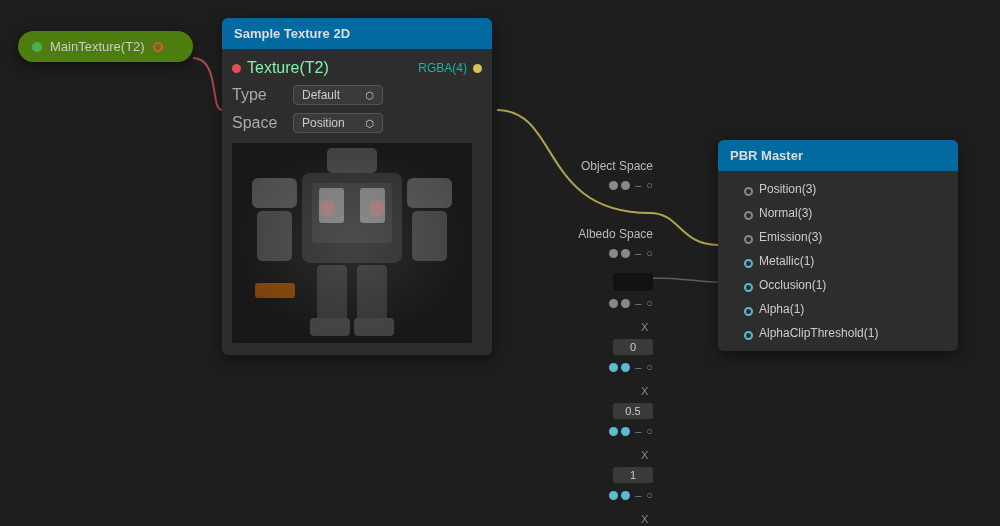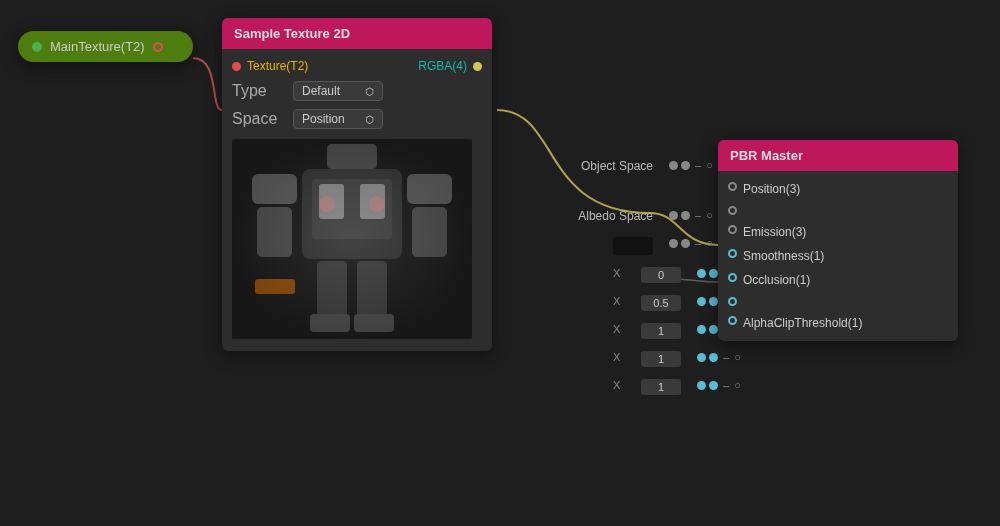--- a/index.html
+++ b/index.html
@@ -17,21 +17,21 @@
     
     .node-card {
       position: absolute;
       background: #2d2d2d;
       border-radius: 6px;
       padding: 0;
       box-shadow: 0 4px 16px rgba(0,0,0,0.5);
     }
 
     .node-title {
-      background: #be185d;
+      background: #0369a1;
       border-radius: 6px 6px 0 0;
       padding: 8px 12px;
       font-size: 13px;
       font-weight: 600;
       color: #ddd;
     }
 
     .node-body {
       padding: 6px 0;
     }
@@ -135,23 +135,24 @@
 
     
     #node-pbr-master {
       left: 718px;
       top: 140px;
       width: 240px;
     }
 
     .pbr-row {
       display: flex;
-      align-items: flex-start;
+      align-items: flex-end;
       padding: 5px 10px;
       gap: 6px;
+      margin-left: 16px;
     }
     .pbr-row-label {
       color: #ccc;
       font-size: 12px;
       flex: 1;
     }
     .pbr-port-left {
       width: 9px; height: 9px;
       border: 2px solid #888;
       border-radius: 50%;
@@ -166,23 +167,24 @@
 
     
     #node-middle {
       position: absolute;
       left: 543px;
       top: 155px;
     }
 
     .middle-row {
       display: flex;
-      align-items: flex-start;
-      gap: 16px;
+      align-items: flex-end;
+      gap: 6px;
       padding: 4px 0;
+      flex-direction: column;
     }
 
     .middle-label {
       color: #bbb;
       font-size: 12px;
       text-align: right;
       min-width: 110px;
     }
 
     .x-label {
@@ -245,21 +247,21 @@
 </div>
 
 <div id="node-sample-texture" class="node-card">
   <div class="node-title">
     <span>Sample Texture 2D</span>
   </div>
   <div class="node-body">
 
     <div class="node-row">
       <span class="port-dot-filled"></span>
-      <span style="font-size:12px;color:#eab308;flex:1;">Texture(T2)</span>
+      <span style="font-size:16px;color:#86efac;flex:1;">Texture(T2)</span>
       <span style="font-size:12px;color:#14b8a6;">RGBA(4)</span>
       <span class="port-dot-filled" style="background:#d4c45a;border:none;"></span>
     </div>
 
     <div class="node-row">
       <span class="node-row-label">Type</span>
       <div class="dropdown">
         <span>Default</span>
         <span style="margin-left:auto;font-size:10px;">⬡</span>
       </div>
@@ -412,40 +414,42 @@
   <div class="node-body">
 
     <div class="pbr-row">
       <span class="pbr-port-left"></span>
       <span class="pbr-row-label">Position(3)</span>
     </div>
 
 
     <div class="pbr-row">
       <span class="pbr-port-left"></span>
+      <span class="pbr-row-label">Normal(3)</span>
     </div>
 
     <div class="pbr-row">
       <span class="pbr-port-left"></span>
       <span class="pbr-row-label">Emission(3)</span>
     </div>
 
-
     <div class="pbr-row">
       <span class="pbr-port-left" style="border-color:#5abcd4;"></span>
-      <span class="pbr-row-label">Smoothness(1)</span>
-    </div>
+      <span class="pbr-row-label">Metallic(1)</span>
+    </div>
+
 
     <div class="pbr-row">
       <span class="pbr-port-left" style="border-color:#5abcd4;"></span>
       <span class="pbr-row-label">Occlusion(1)</span>
     </div>
 
     <div class="pbr-row">
       <span class="pbr-port-left" style="border-color:#5abcd4;"></span>
+      <span class="pbr-row-label">Alpha(1)</span>
     </div>
 
     <div class="pbr-row">
       <span class="pbr-port-left" style="border-color:#5abcd4;"></span>
       <span class="pbr-row-label">AlphaClipThreshold(1)</span>
     </div>
   </div>
 </div>
 
 </body></html>

